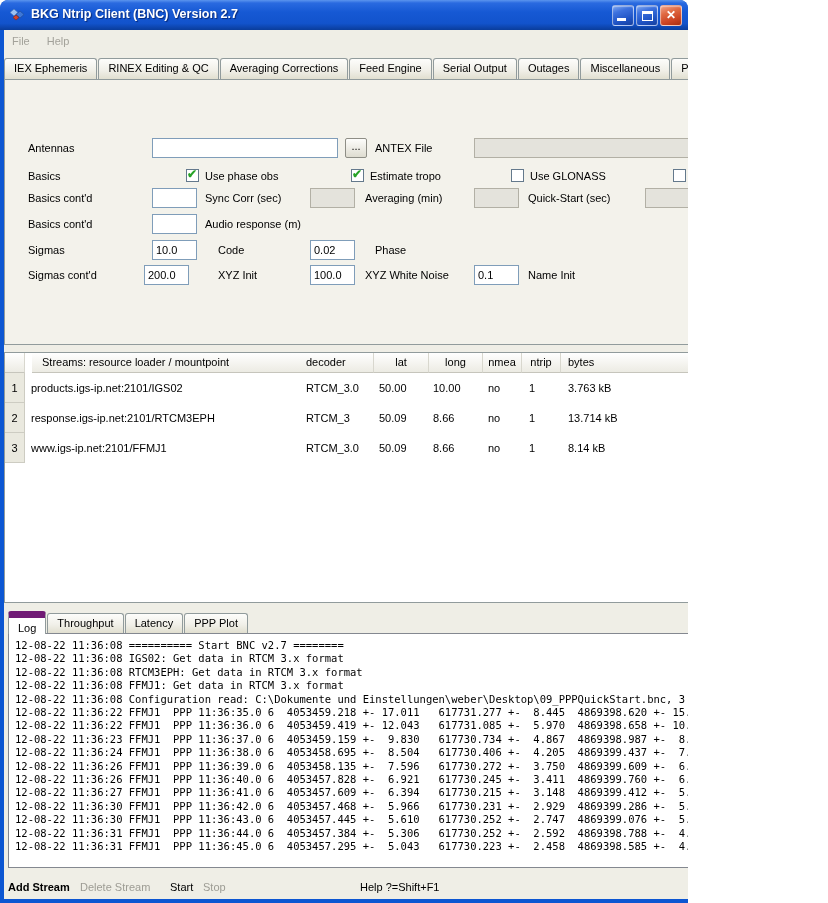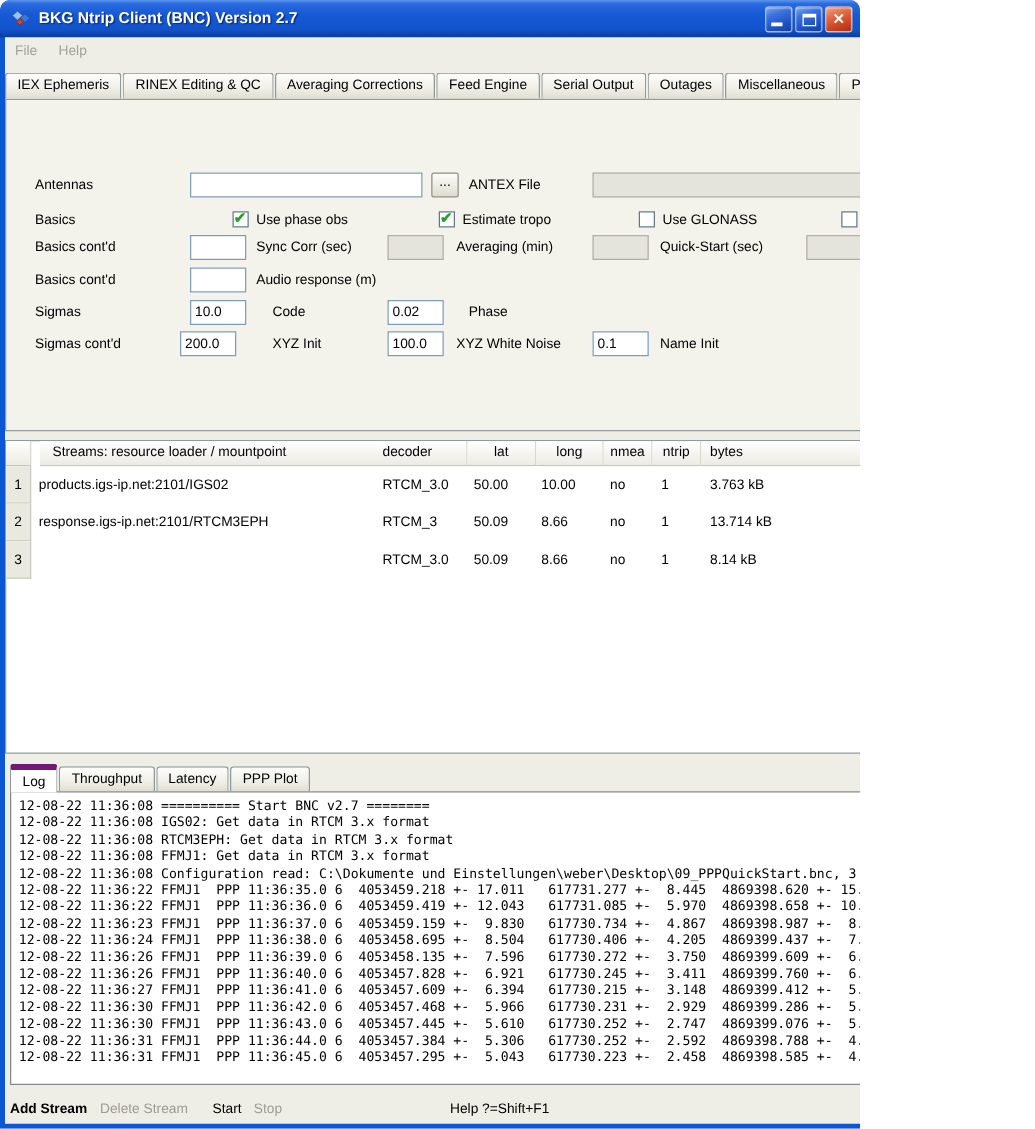--- a/index.html
+++ b/index.html
@@ -57,21 +57,21 @@
   .trow{position:absolute;left:0;width:818px;height:30px;background:#fff;}
   .gcell{position:absolute;left:0;top:0;width:20px;height:30px;background:#EAE9DF;border-right:1px solid #CDCCC2;
     border-bottom:1px solid #CDCCC2;text-align:center;line-height:30px;}
   .tcell{position:absolute;top:0;height:30px;line-height:30px;white-space:nowrap;overflow:hidden;}
 
   
   .bottom-tabbar{position:absolute;left:4px;top:581px;height:23px;display:flex;align-items:flex-end;}
   .btab{height:20px;line-height:18px;padding:0 9px;margin-right:1px;margin-bottom:1px;white-space:nowrap;
     background:linear-gradient(180deg,#FDFDFB 0%,#F1F0E9 55%,#E1DFD0 100%);
     border:1px solid #919B9C;border-bottom:none;border-radius:3px 3px 0 0;}
-  .btab.selected{height:23px;line-height:20px;margin-bottom:0;background:#FFFFFF;border-top:5px solid #701a75;
+  .btab.selected{height:23px;line-height:20px;margin-bottom:0;background:#FFFFFF;border-top:7px solid #701a75;
     position:relative;z-index:5;}
   .logframe{position:absolute;left:4px;top:603px;width:812px;height:235px;background:#fff;border:1px solid #848890;}
   .log-pre{position:absolute;left:6px;top:5px;width:782px;height:222px;margin:0;overflow:hidden;
     font:10.5px/13.4px "DejaVu Sans Mono",monospace;white-space:pre;color:#000;}
   .vscroll{position:absolute;right:0;top:0;width:16px;height:233px;background:#F2F1EB;}
   .sbtn{position:absolute;left:0;width:16px;height:16px;background:linear-gradient(180deg,#FDFDFB,#D9D8CF);
     border:1px solid #99988F;border-radius:2px;text-align:center;line-height:14px;font-size:7px;color:#44607E;}
   .sthumb{position:absolute;left:0;bottom:17px;width:16px;height:62px;border:1px solid #93A5C7;border-radius:2px;
     background:linear-gradient(90deg,#DCE4F5 0%,#C4D1EC 50%,#B4C4E8 100%);}
 
@@ -203,20 +203,21 @@
         <div class="tcell" style="left:26px;width:268px;">response.igs-ip.net:2101/RTCM3EPH</div>
         <div class="tcell" style="left:301px;width:66px;">RTCM_3</div>
         <div class="tcell" style="left:374px;width:48px;">50.09</div>
         <div class="tcell" style="left:428px;width:48px;">8.66</div>
         <div class="tcell" style="left:483px;width:32px;">no</div>
         <div class="tcell" style="left:524px;width:30px;">1</div>
         <div class="tcell" style="left:563px;width:120px;">13.714 kB</div>
       </div>
       <div class="trow" style="top:80px;">
         <div class="gcell">3</div>
+        <div class="tcell" style="left:26px;width:268px;">www.igs-ip.net:2101/FFMJ1</div>
         <div class="tcell" style="left:301px;width:66px;">RTCM_3.0</div>
         <div class="tcell" style="left:374px;width:48px;">50.09</div>
         <div class="tcell" style="left:428px;width:48px;">8.66</div>
         <div class="tcell" style="left:483px;width:32px;">no</div>
         <div class="tcell" style="left:524px;width:30px;">1</div>
         <div class="tcell" style="left:563px;width:120px;">8.14 kB</div>
       </div>
     </div>
 
     <div class="bottom-tabbar">

